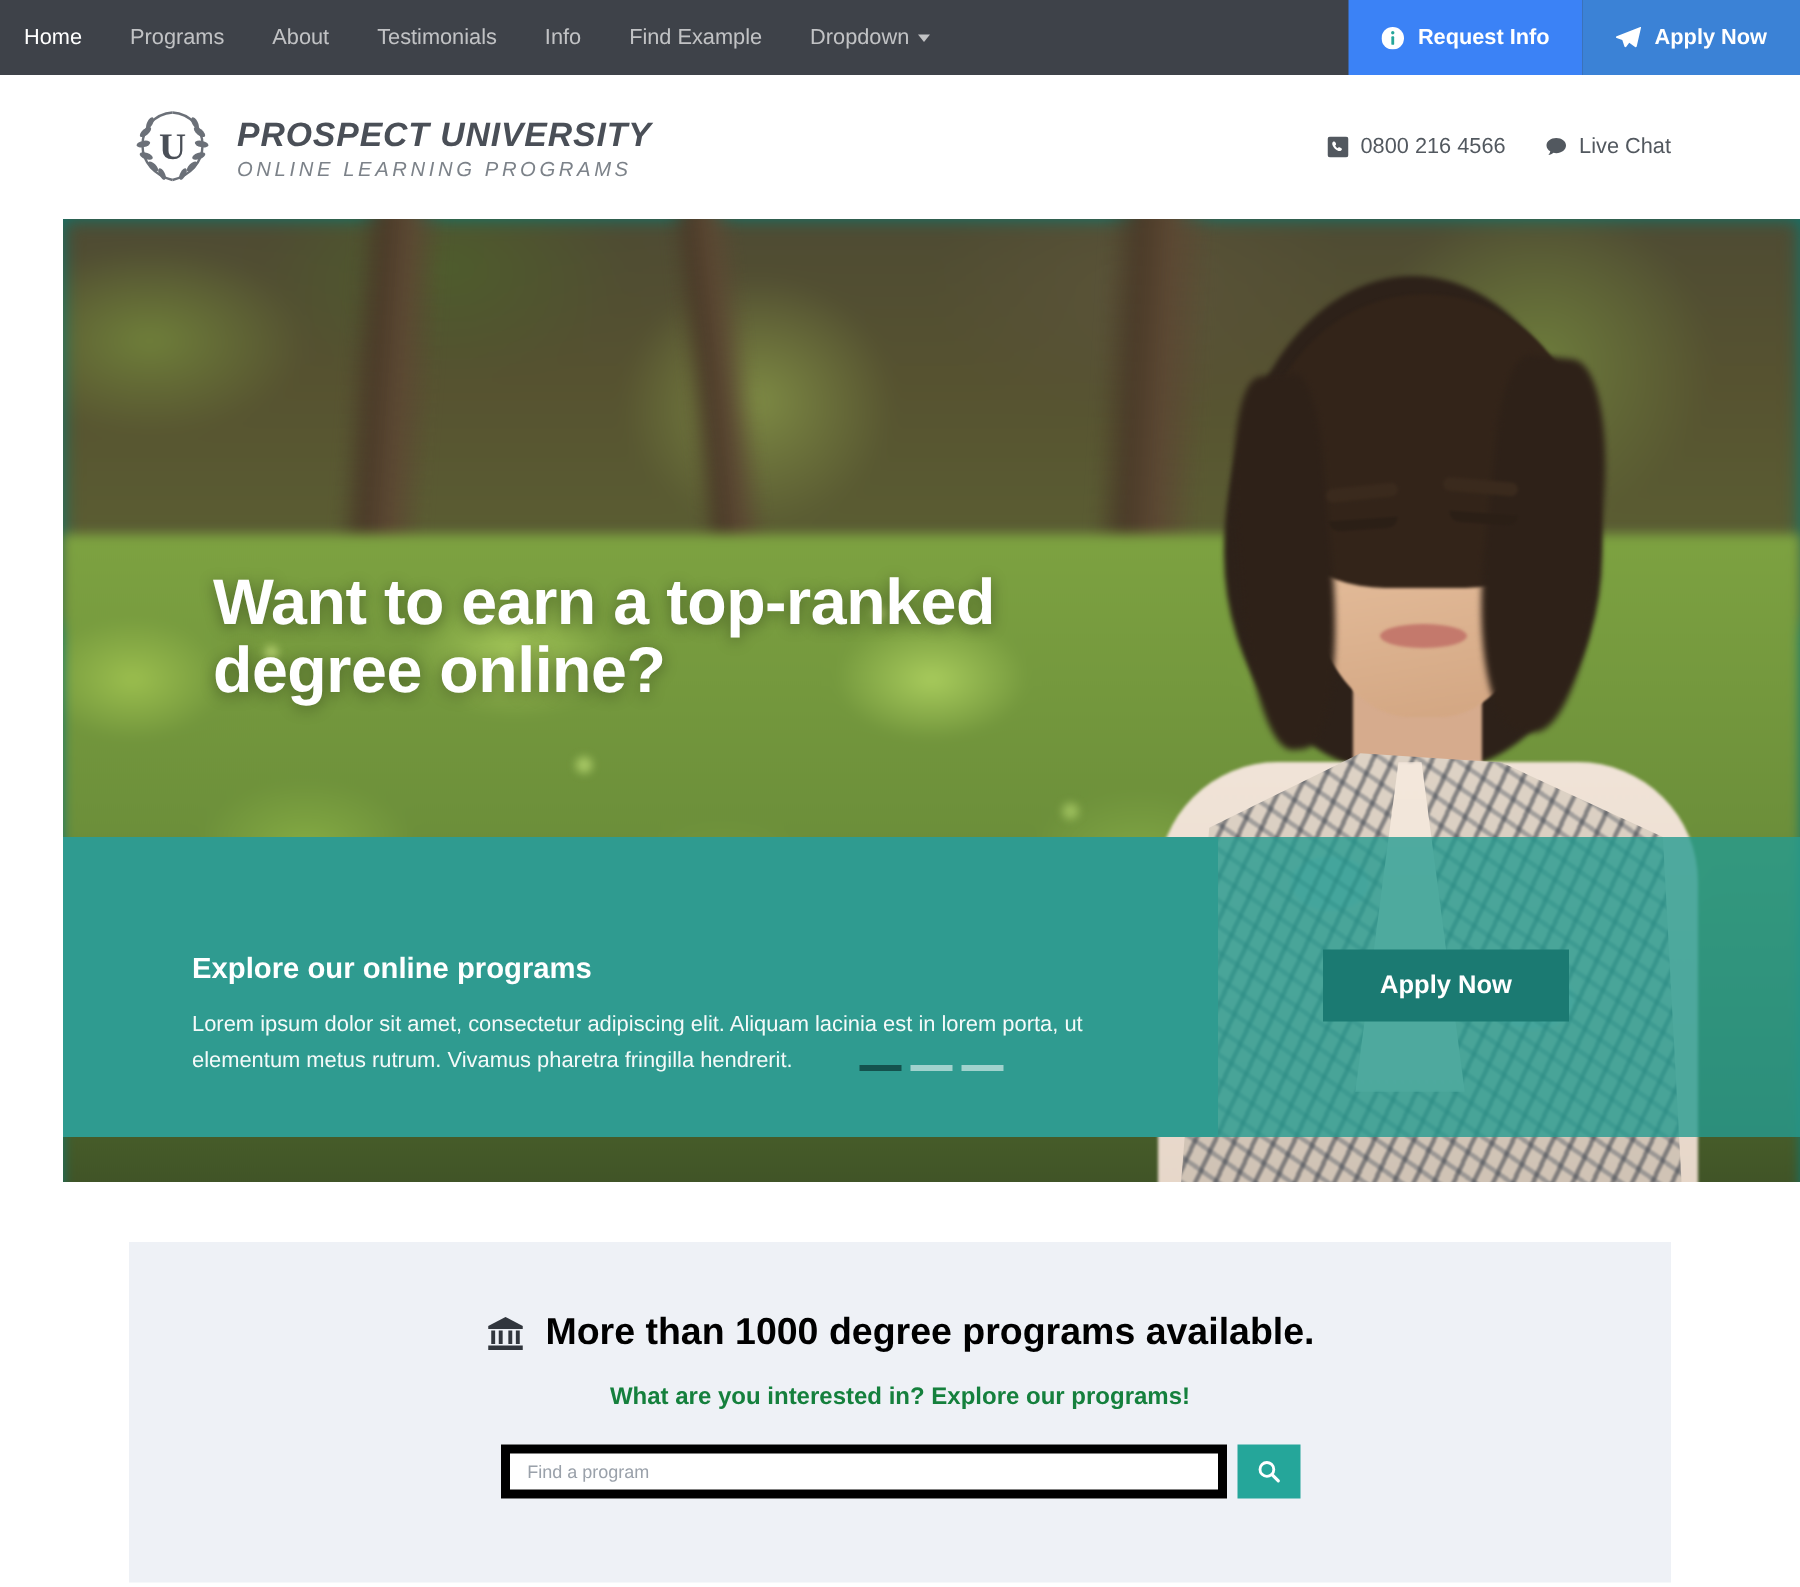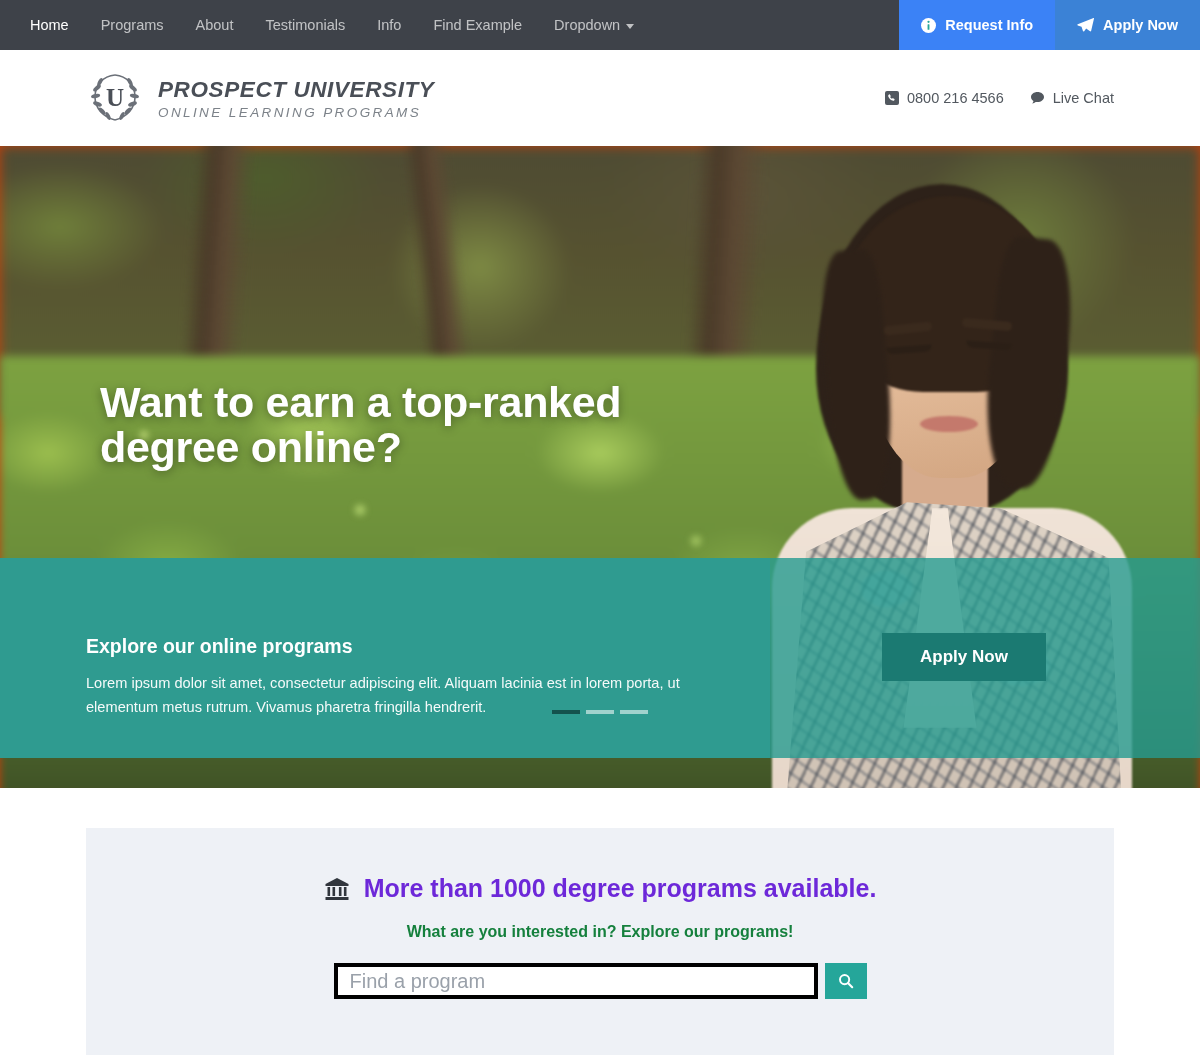--- a/index.html
+++ b/index.html
@@ -14,21 +14,20 @@
   .topnav {
     height: 50px;
     background: #3e4249;
     display: flex;
     align-items: stretch;
     position: relative;
   }
   .nav-links {
     display: flex;
     align-items: center;
-    padding-left: 14px;
     flex: 1;
   }
   .nav-link {
     color: rgba(255,255,255,0.68);
     font-size: 14.5px;
     padding: 0 16px;
     line-height: 50px;
     text-decoration: none;
     white-space: nowrap;
     cursor: pointer;
@@ -85,21 +84,22 @@
   .contact-item {
     display: flex; align-items: center; gap: 8px;
     font-size: 14.5px; color: #52585f; cursor: pointer;
   }
 
   
   .hero {
     position: relative;
     height: 642px;
     overflow: hidden;
-    background: #c2410c;
+    background: #0f766e;
+    margin-left: 42px;
   }
   .hero-photo { position: absolute; inset: 0; }
   
   .bg-canopy {
     position: absolute; left: 0; right: 0; top: 0; height: 270px;
     background:
       radial-gradient(ellipse 150px 90px at 5% 30%, #6f7f3a 0%, rgba(111,127,58,0) 70%),
       radial-gradient(ellipse 170px 110px at 22% 12%, #4e5c2c 0%, rgba(78,92,44,0) 72%),
       radial-gradient(ellipse 130px 120px at 40% 45%, #7d8a44 0%, rgba(125,138,68,0) 70%),
       radial-gradient(ellipse 200px 130px at 62% 18%, #5a5338 0%, rgba(90,83,56,0) 72%),
@@ -259,33 +259,33 @@
   .ind.active { background: #14524d; }
 
   
   .panel-wrap { padding: 40px 86px 0; background: #fff; }
   .panel {
     background: #eef1f6;
     padding: 46px 40px 56px;
     text-align: center;
   }
   .panel-head {
-    font-size: 25px; font-weight: bold; color: #6d28d9;
+    font-size: 25px; font-weight: bold; color: #000000;
     display: flex; align-items: center; justify-content: center; gap: 14px;
   }
   .panel-sub {
     margin-top: 20px; font-size: 16px; font-weight: bold; color: #15803d;
   }
   .search-row {
     margin-top: 22px; display: flex; justify-content: center; gap: 7px;
   }
   .search-input {
     width: 484px; height: 36px;
-    border: 4px solid #000000; background: #fff;
-    padding: 0 12px; font-family: inherit; font-size: 20px; color: #33383f;
+    border: 6px solid #000000; background: #fff;
+    padding: 0 12px; font-family: inherit; font-size: 12px; color: #33383f;
   }
   .search-input::placeholder { color: #9aa1aa; }
   .search-btn {
     width: 42px; height: 36px; background: #25a69a; border: none;
     display: flex; align-items: center; justify-content: center; cursor: pointer;
   }
 </style>
 </head>
 <body>
 

